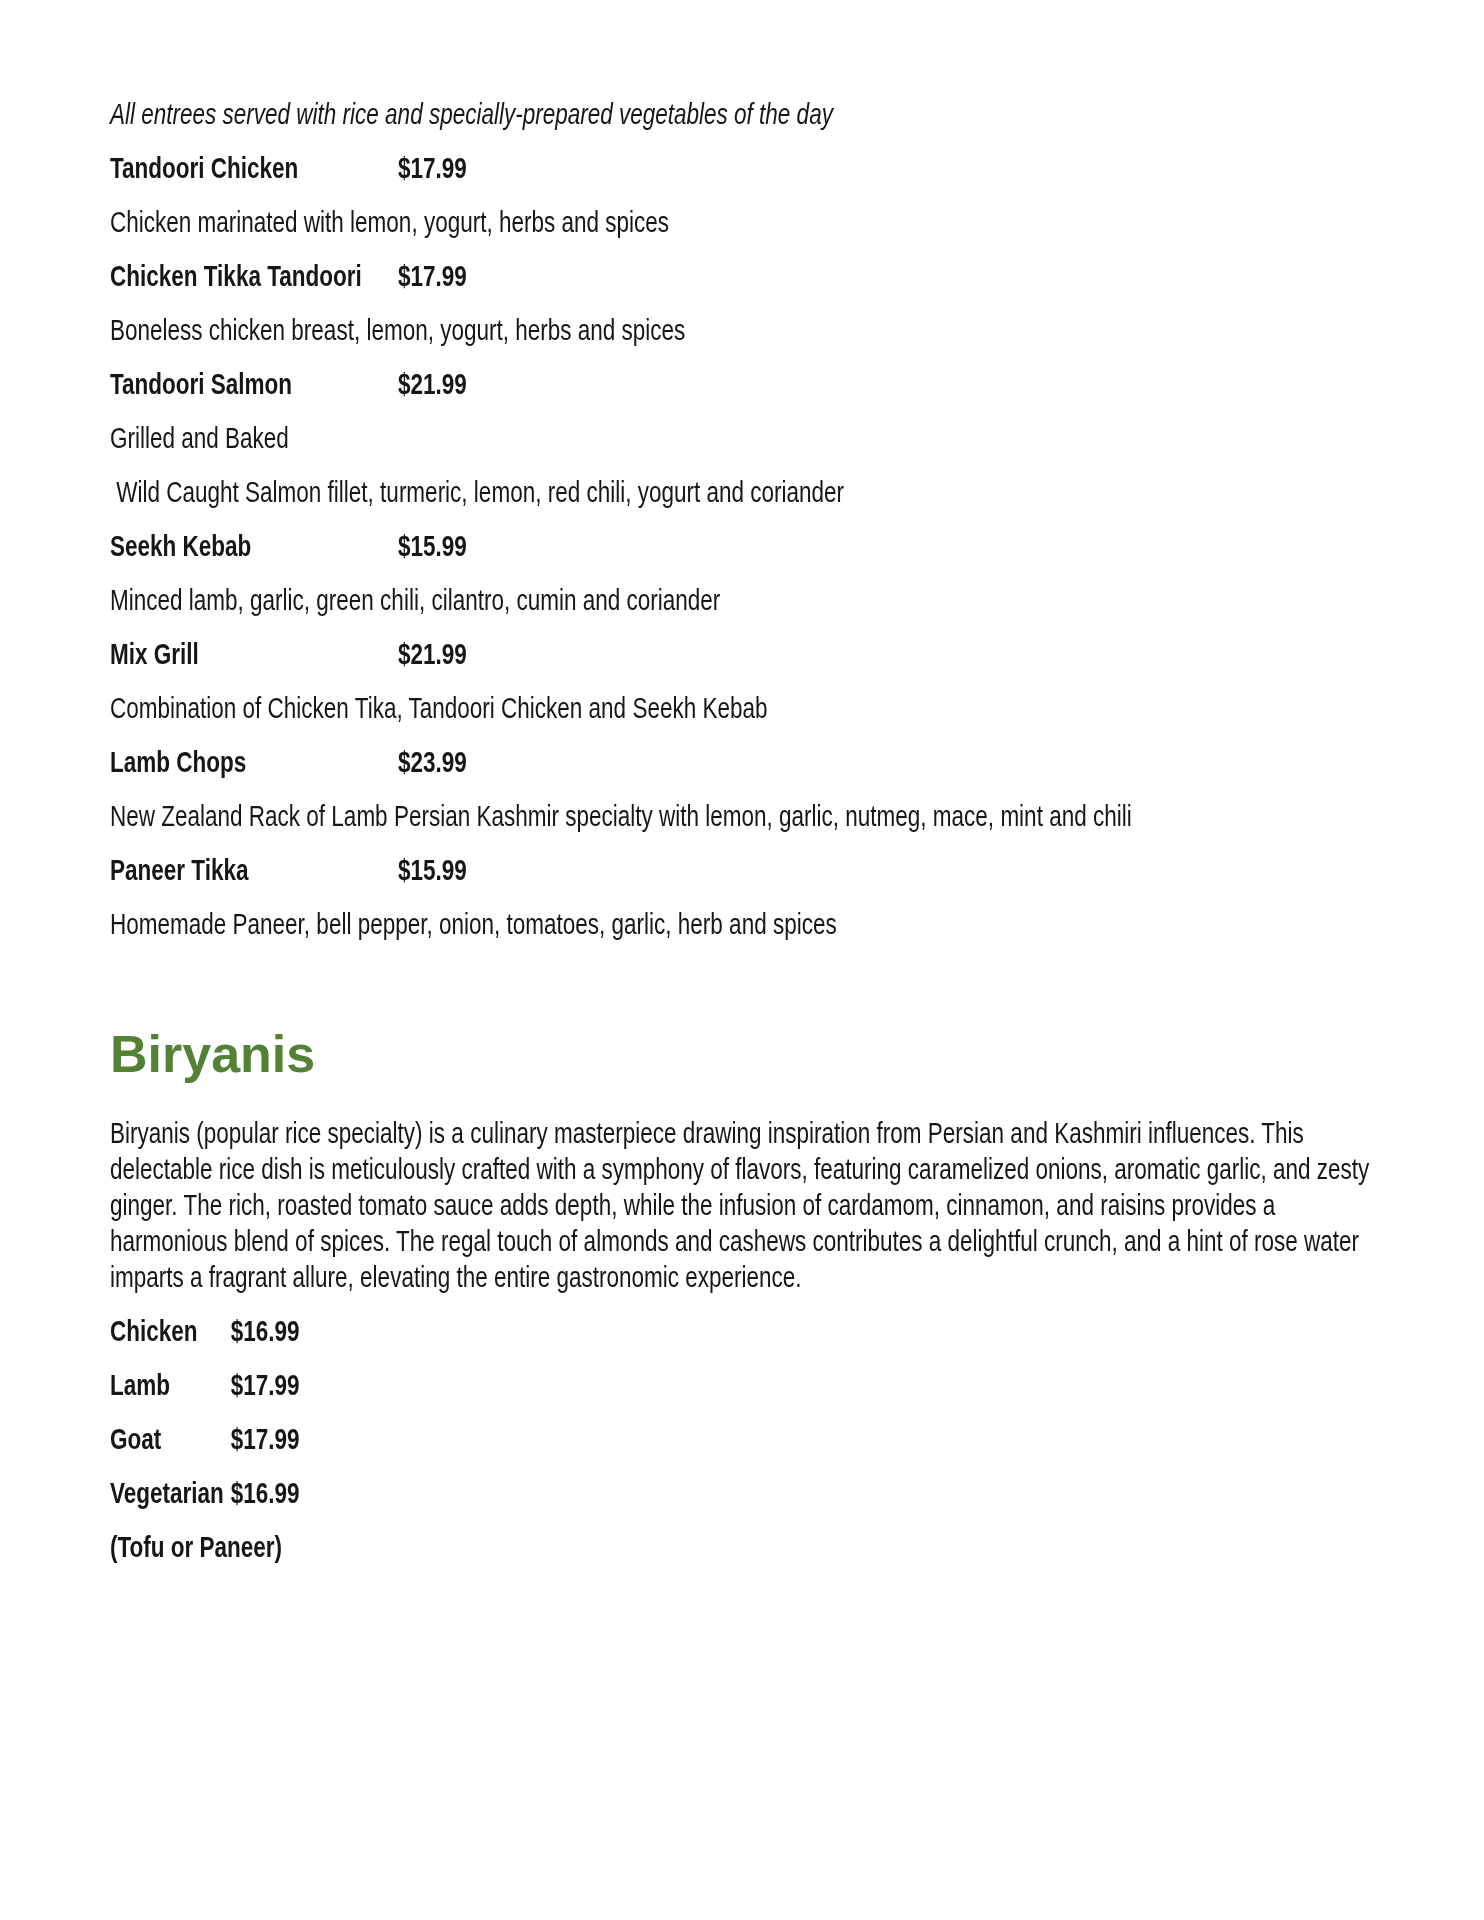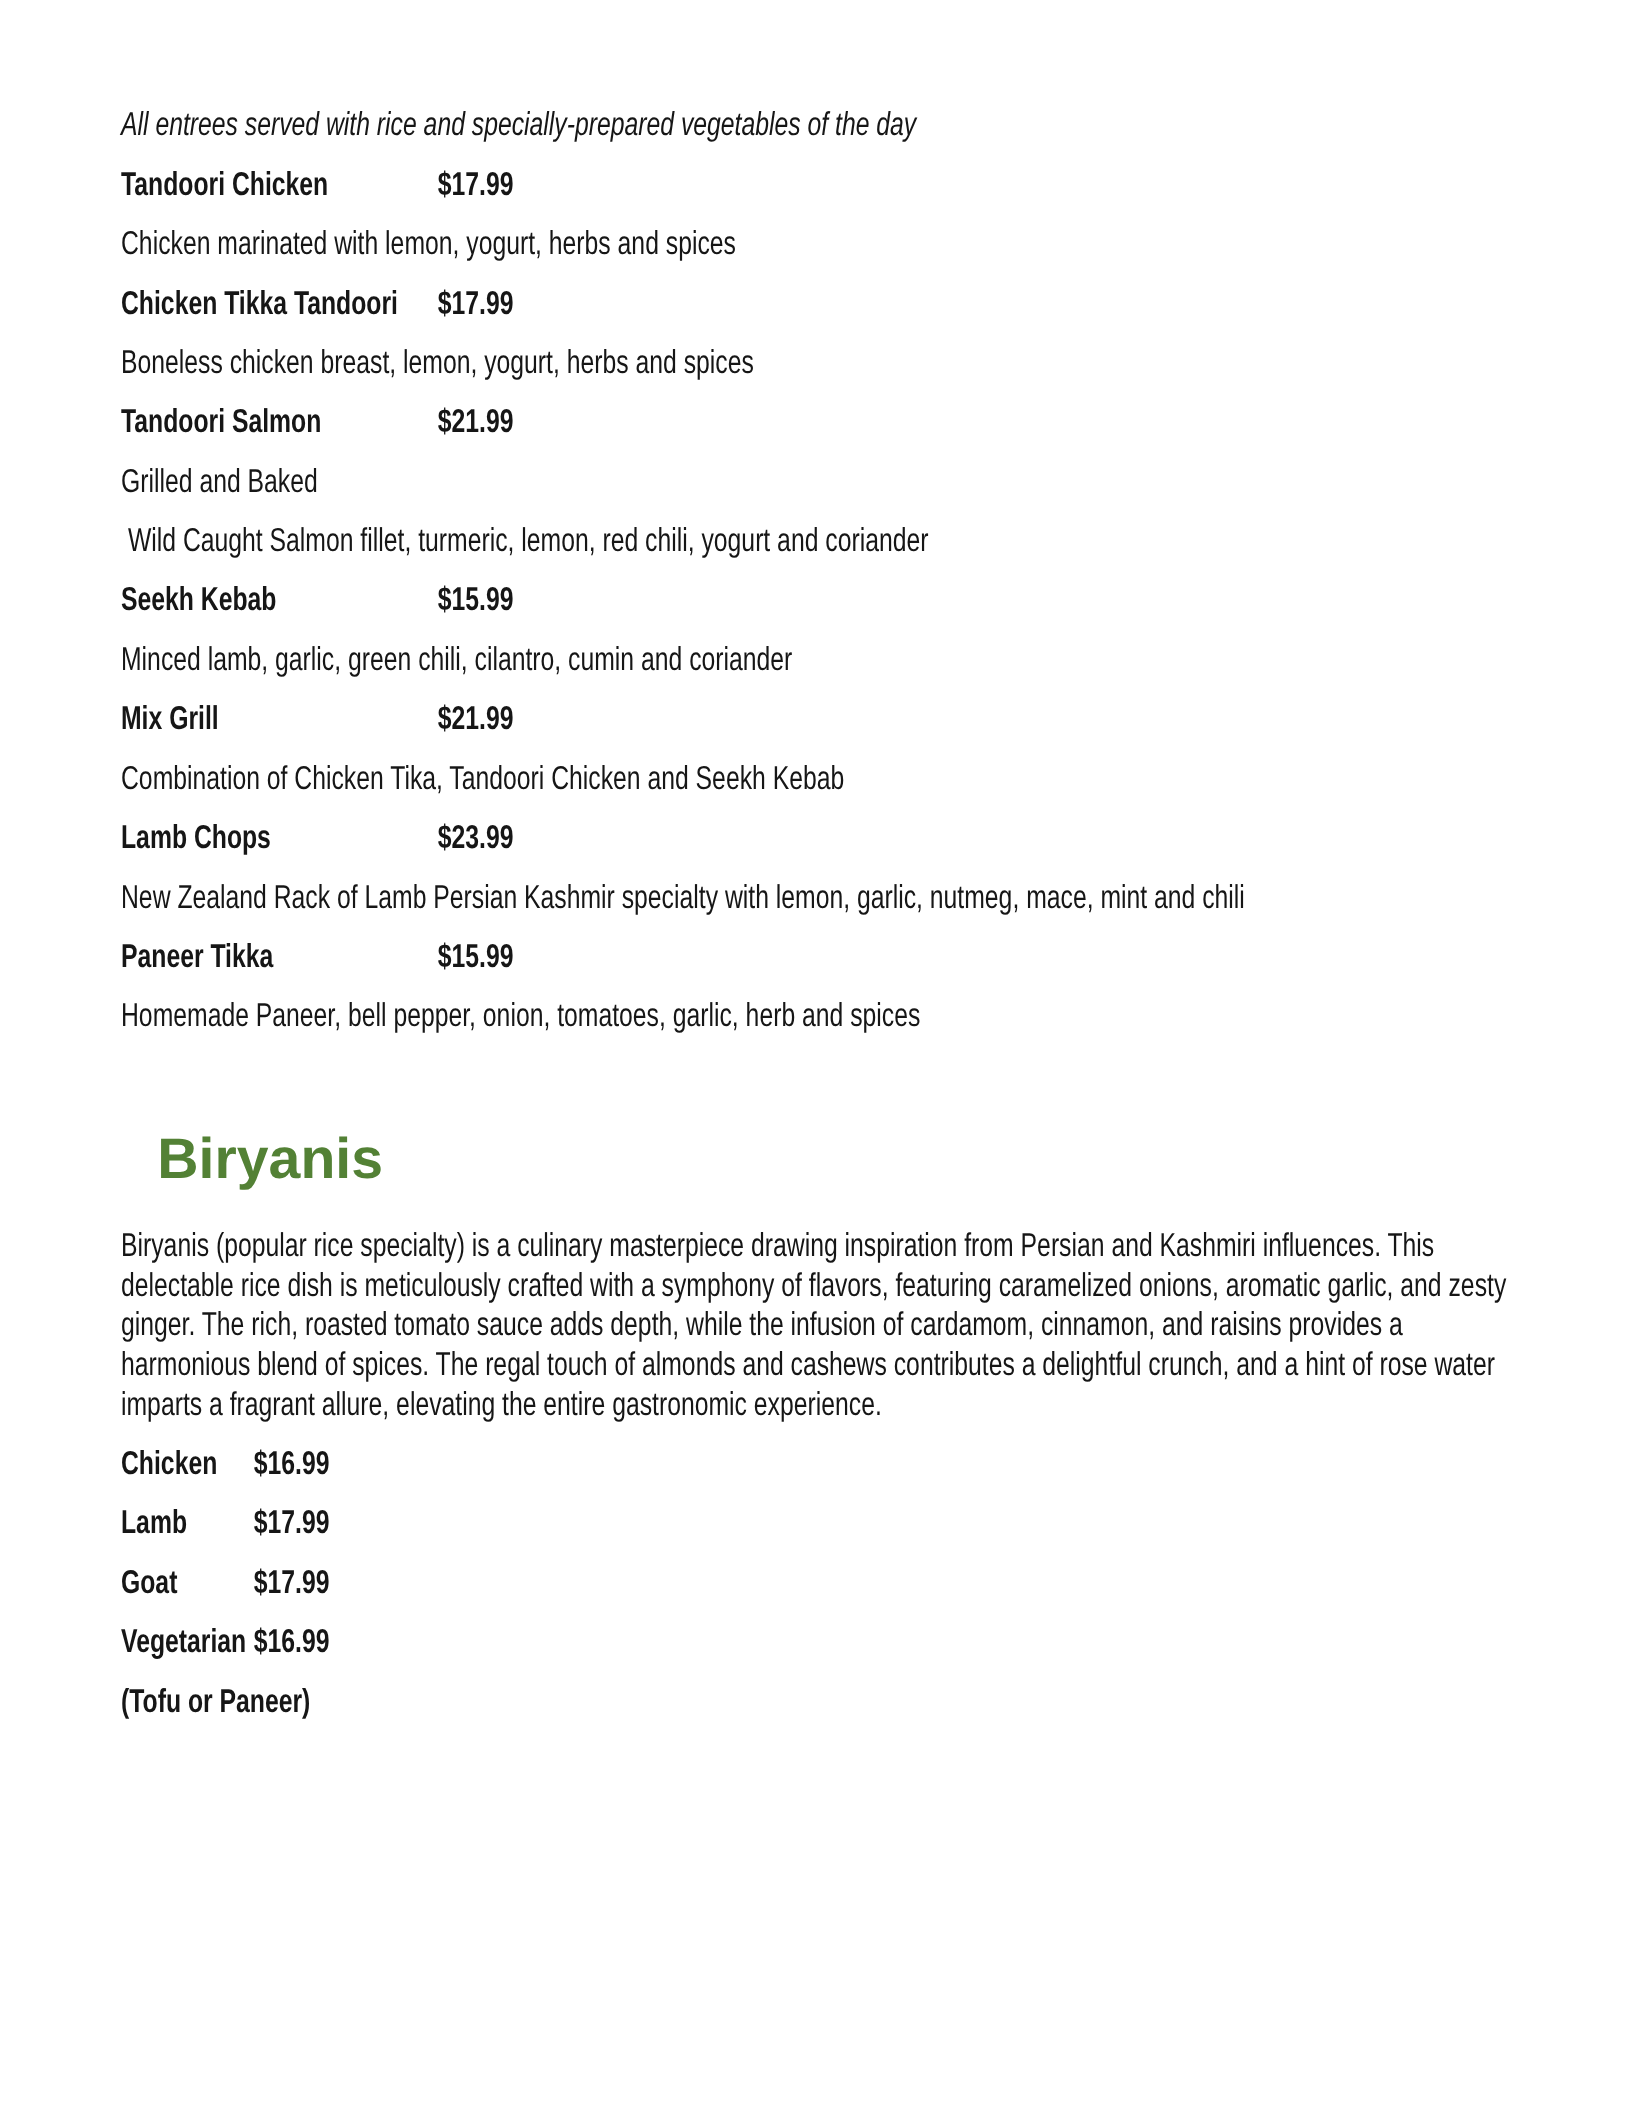--- a/index.html
+++ b/index.html
@@ -78,21 +78,21 @@
 
   <p class="item-line cx"><span class="ename">Mix Grill</span><span>$21.99</span></p>
   <p class="desc cx">Combination of Chicken Tika, Tandoori Chicken and Seekh Kebab</p>
 
   <p class="item-line cx"><span class="ename">Lamb Chops</span><span>$23.99</span></p>
   <p class="desc cx">New Zealand Rack of Lamb Persian Kashmir specialty with lemon, garlic, nutmeg, mace, mint and chili</p>
 
   <p class="item-line cx"><span class="ename">Paneer Tikka</span><span>$15.99</span></p>
   <p class="desc cx">Homemade Paneer, bell pepper, onion, tomatoes, garlic, herb and spices</p>
 
-  <h1 class="section-title" style="color: rgb(83, 129, 53); margin-left: 33px;">Biryanis</h1>
+  <h1 class="section-title" style="color: rgb(83, 129, 53);">Biryanis</h1>
 
   <p class="body-par cx">Biryanis (popular rice specialty) is a culinary masterpiece drawing inspiration from Persian and Kashmiri influences. This delectable rice dish is meticulously crafted with a symphony of flavors, featuring caramelized onions, aromatic garlic, and zesty ginger. The rich, roasted tomato sauce adds depth, while the infusion of cardamom, cinnamon, and raisins provides a harmonious blend of spices. The regal touch of almonds and cashews contributes a delightful crunch, and a hint of rose water imparts a fragrant allure, elevating the entire gastronomic experience.</p>
 
   <p class="item-line cx"><span class="oname">Chicken</span><span>$16.99</span></p>
   <p class="item-line cx"><span class="oname">Lamb</span><span>$17.99</span></p>
   <p class="item-line cx"><span class="oname">Goat</span><span>$17.99</span></p>
   <p class="item-line cx"><span class="oname">Vegetarian</span><span>$16.99</span></p>
 
   <p class="item-line cx">(Tofu or Paneer)</p>
 

